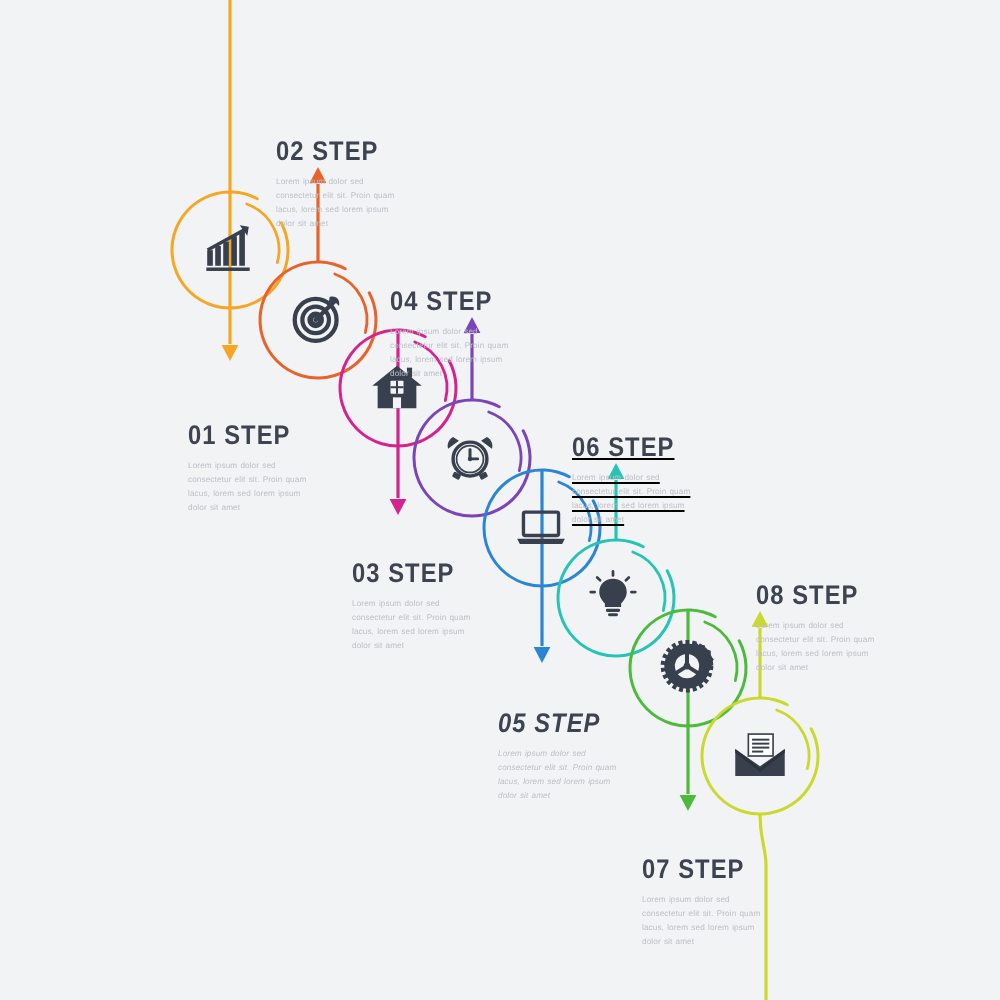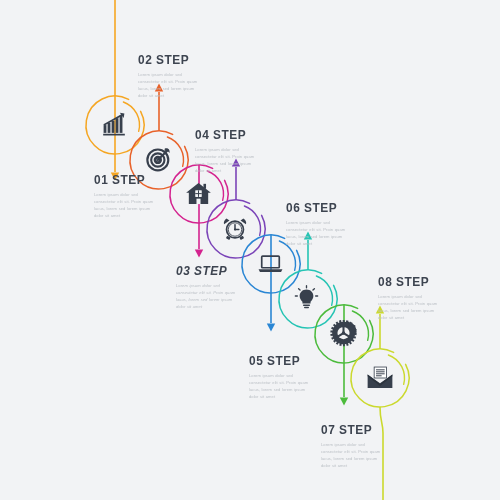--- a/index.html
+++ b/index.html
@@ -5,21 +5,21 @@
   html,body{margin:0;padding:0;}
   body{
     width:500px;height:500px;
     background:#f2f3f5;
     font-family:"Liberation Sans", sans-serif;
     overflow:hidden;
     position:relative;
   }
   #stage{position:absolute;left:0;top:0;width:500px;height:500px;}
   svg.lines{position:absolute;left:0;top:0;width:500px;height:500px;}
-  .step-text{position:absolute;}
+  .step-text{position:absolute;margin-top:16px;}
   .step-title{
     font-family:"Liberation Sans", sans-serif;
     font-weight:bold;
     font-size:13.5px;
     letter-spacing:.6px;
     color:#3d4450;
     white-space:nowrap;
     transform:scaleX(.88);
     transform-origin:left center;
     margin:0 0 4px 0;
@@ -206,45 +206,45 @@
         <line x1="8.6" y1="6.7" x2="16" y2="6.7"></line>
         <line x1="8.6" y1="8.4" x2="16" y2="8.4"></line>
         <line x1="8.6" y1="10.1" x2="13.4" y2="10.1"></line>
       </g>
       <path d="M1.4 9.0 L12 16.4 L22.6 9.0 L22.6 20.6 L1.4 20.6 Z" fill="#38404d"></path>
       <path d="M1.4 9.0 L12 17.2 L22.6 9.0 L22.6 10.6 L12 18.9 L1.4 10.6 Z" fill="#2c333d"></path>
     </svg>
       </div>
     </div>
   <div id="text-layer">
-      <div class="step-text" style="left: 94px; top: 172px;">
+      <div class="step-text" style="left: 94px; top: 194px;">
         <div class="step-title">01 STEP</div>
         <div class="step-body">Lorem ipsum dolor sed consectetur elit sit. Proin quam lacus, lorem sed lorem ipsum dolor sit amet</div>
       </div>
       <div class="step-text" style="left: 138px; top: 52px;">
         <div class="step-title">02 STEP</div>
         <div class="step-body">Lorem ipsum dolor sed consectetur elit sit. Proin quam lacus, lorem sed lorem ipsum dolor sit amet</div>
       </div>
-      <div class="step-text" style="left: 176px; top: 263px; font-style: italic;">
+      <div class="step-text" style="left: 176px; top: 263px;">
         <div class="step-title">03 STEP</div>
         <div class="step-body">Lorem ipsum dolor sed consectetur elit sit. Proin quam lacus, lorem sed lorem ipsum dolor sit amet</div>
       </div>
       <div class="step-text" style="left: 195px; top: 127px;">
         <div class="step-title">04 STEP</div>
         <div class="step-body">Lorem ipsum dolor sed consectetur elit sit. Proin quam lacus, lorem sed lorem ipsum dolor sit amet</div>
       </div>
-      <div class="step-text" style="left: 249px; top: 353px;">
+      <div class="step-text" style="left: 249px; top: 338px; font-style: italic;">
         <div class="step-title">05 STEP</div>
         <div class="step-body">Lorem ipsum dolor sed consectetur elit sit. Proin quam lacus, lorem sed lorem ipsum dolor sit amet</div>
       </div>
-      <div class="step-text" style="left: 286px; top: 200px;">
+      <div class="step-text" style="left: 286px; top: 200px; text-decoration: underline;">
         <div class="step-title">06 STEP</div>
         <div class="step-body">Lorem ipsum dolor sed consectetur elit sit. Proin quam lacus, lorem sed lorem ipsum dolor sit amet</div>
       </div>
-      <div class="step-text" style="left: 321px; top: 422px;">
+      <div class="step-text" style="left: 321px; top: 411px;">
         <div class="step-title">07 STEP</div>
         <div class="step-body">Lorem ipsum dolor sed consectetur elit sit. Proin quam lacus, lorem sed lorem ipsum dolor sit amet</div>
       </div>
       <div class="step-text" style="left: 378px; top: 274px;">
         <div class="step-title">08 STEP</div>
         <div class="step-body">Lorem ipsum dolor sed consectetur elit sit. Proin quam lacus, lorem sed lorem ipsum dolor sit amet</div>
       </div>
     </div>
 </div>
 

